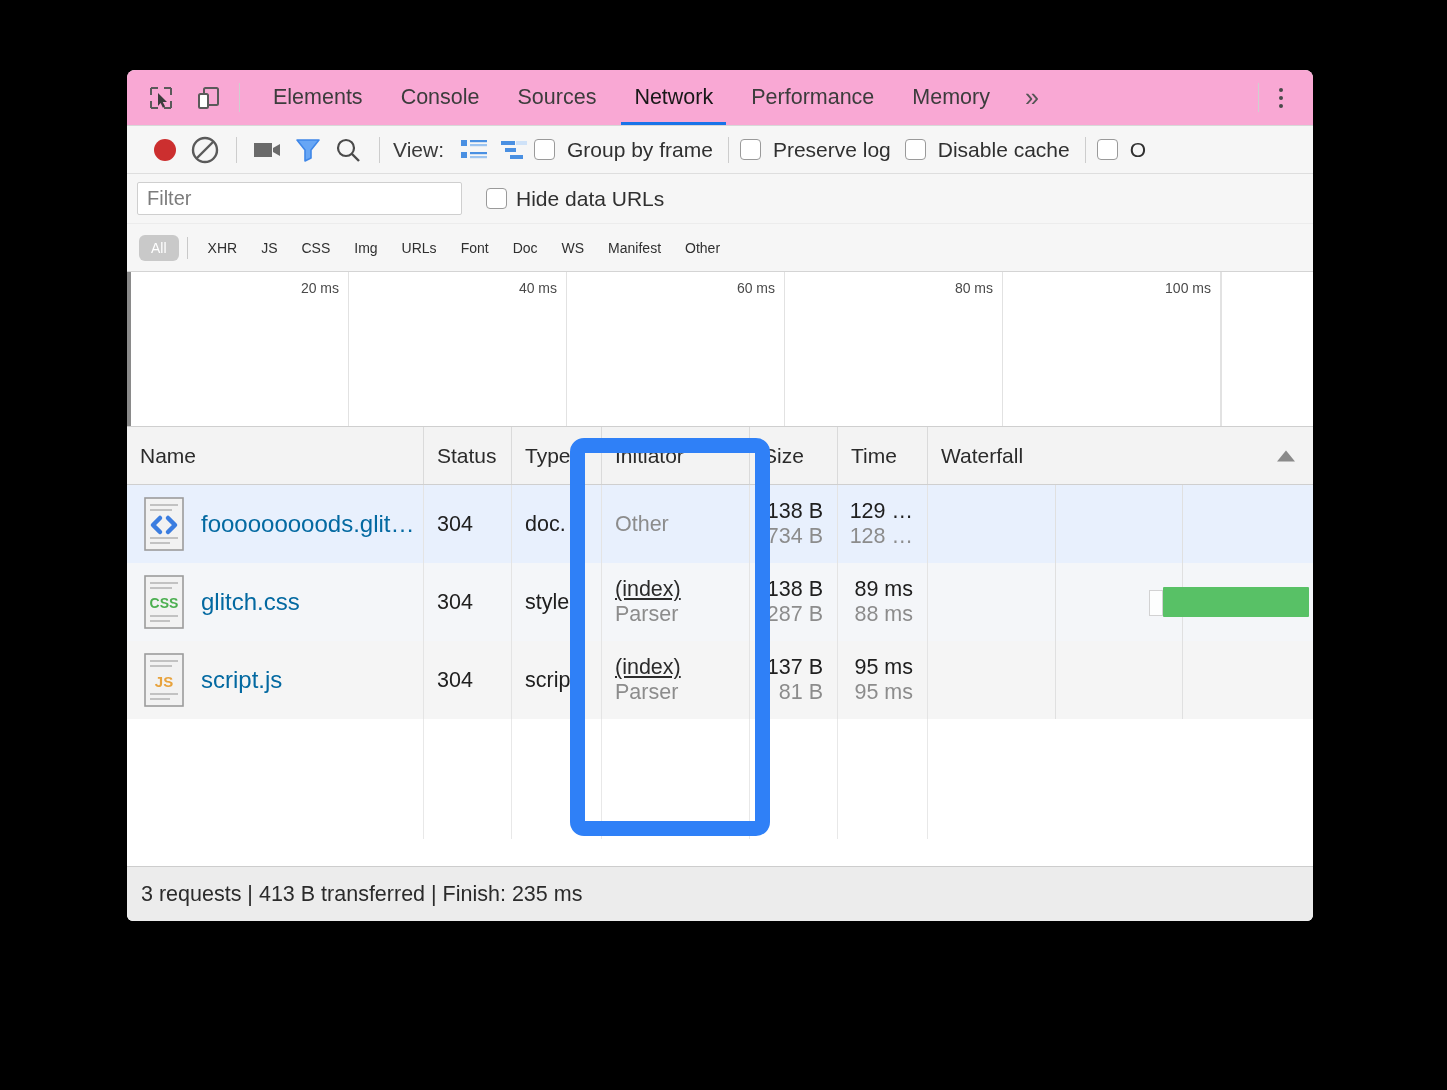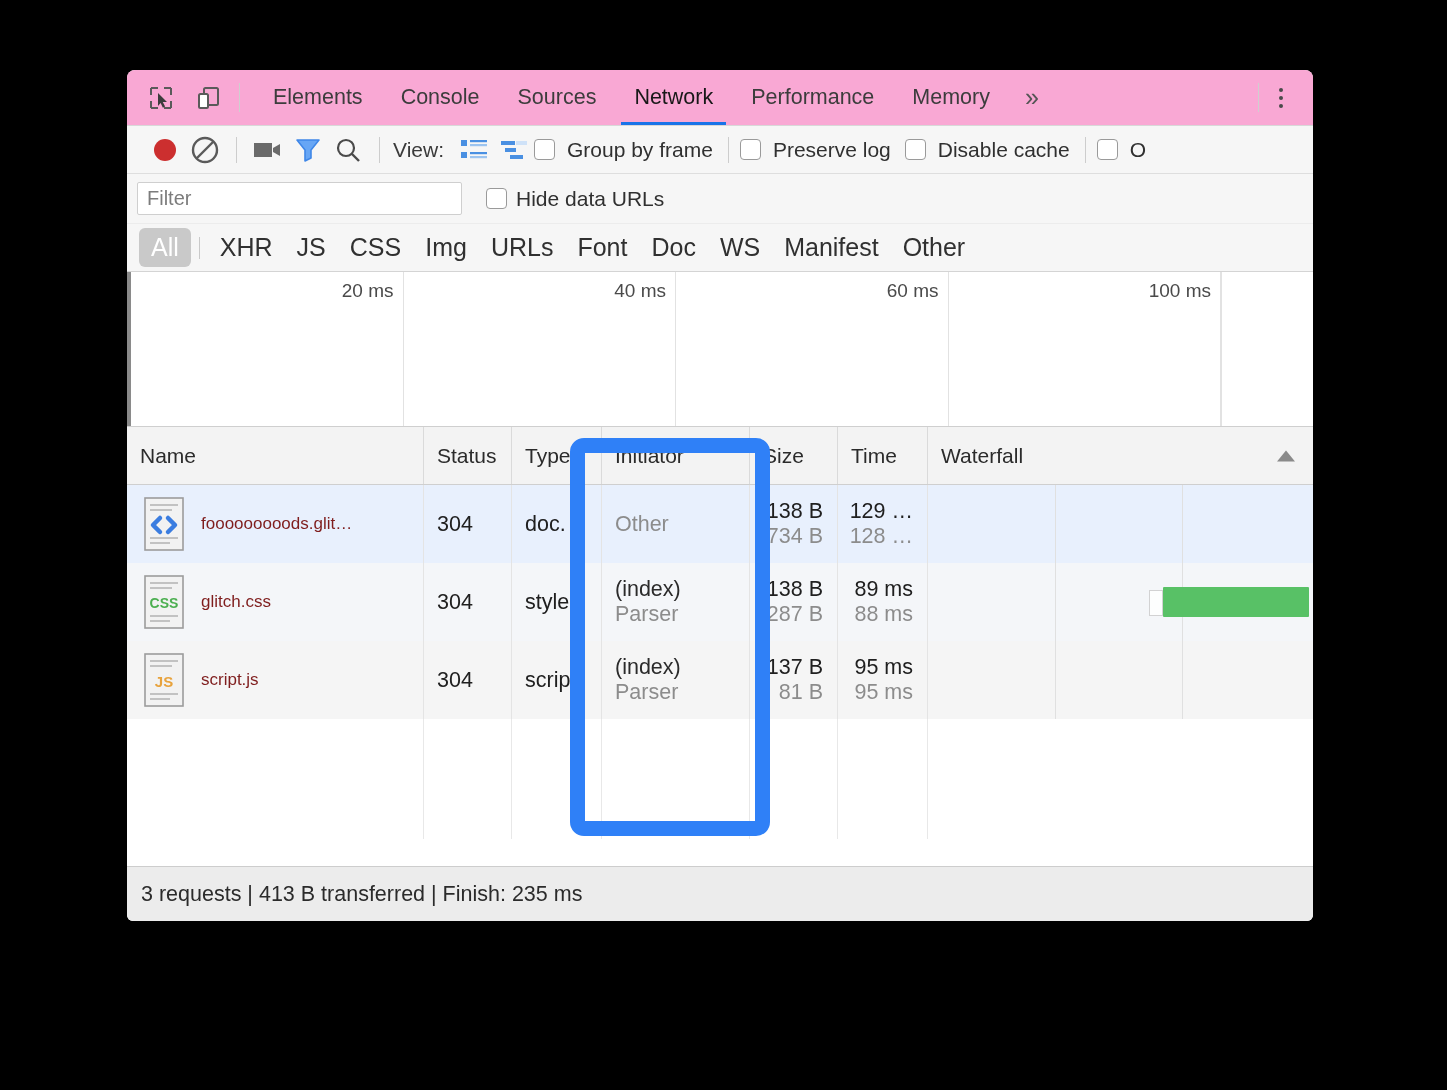--- a/index.html
+++ b/index.html
@@ -96,40 +96,40 @@
   }
   .filter-input::placeholder { color: #7c7c7c; }
   .hide-urls { margin-left: 24px; display: flex; align-items: center; gap: 9px; cursor: pointer; }
 
   
   .chiprow {
     height: 48px; background: #f6f6f6; border-bottom: 1px solid #d4d4d4;
     display: flex; align-items: center; padding: 0 10px 0 12px; gap: 0;
   }
   .chip {
-    font-size: 25px; color: #303030; padding: 5px 12px; border-radius: 6px;
+    font-size: 14px; color: #303030; padding: 5px 12px; border-radius: 6px;
     cursor: pointer; white-space: nowrap;
   }
   .chip.active { background: #c9c9c9; color: #fff; }
   .chipsep { width: 1px; height: 22px; background: #c9c9c9; margin: 0 8px; }
 
   
   .overview {
     height: 155px; background: #fff; border-bottom: 1px solid #cfcfcf;
     display: flex; position: relative;
   }
   .ov-gutter { width: 4px; background: #8a8a8a; height: 100%; flex: none; }
   .ov-cells { flex: 1; display: flex; }
   .ov-cell {
     flex: 1; border-right: 1px solid #e2e2e2; position: relative;
   }
   .ov-cell:last-child { border-right: none; }
   .ov-label {
     position: absolute; right: 9px; top: 8px;
-    font-size: 19px; color: #4a4a4a;
+    font-size: 14px; color: #4a4a4a;
   }
   .ov-tailcell { width: 92px; flex: none; border-left: 1px solid #e2e2e2; }
 
   
   .table { background: #fff; position: relative; }
   .thead {
     height: 58px; background: #f3f3f3; border-bottom: 1px solid #cfcfcf;
     display: flex; align-items: center;
   }
   .th {
@@ -149,24 +149,24 @@
   .trow.alt { background: #f4f6f9; }
   .trow.plain { background: #f5f5f5; }
   .td {
     border-right: 1px solid #e4e4e4; display: flex; flex-direction: column;
     justify-content: center; padding-left: 13px; overflow: hidden; white-space: nowrap;
   }
   .td.wf { border-right: none; flex: 1; position: relative; padding: 0; }
   .td.num { align-items: flex-end; padding-right: 14px; padding-left: 6px; }
   .cell-main { font-size: 21.5px; color: #202020; }
   .cell-sub  { font-size: 21.5px; color: #8c8c8c; }
-  .cell-link { font-size: 21.5px; color: #2b2b2b; cursor: pointer; }
+  .cell-link { font-size: 21.5px; color: #2b2b2b; text-decoration: underline; cursor: pointer; }
   .namecell { display: flex; align-items: center; gap: 13px; padding-left: 13px; border-right: 1px solid #e4e4e4; }
   .fileicon { width: 48px; height: 58px; flex: none; }
-  .nametext { font-size: 17px; color: #7f1d1d; overflow: hidden; text-overflow: ellipsis; white-space: nowrap; }
+  .nametext { font-size: 24px; color: #0369a1; overflow: hidden; text-overflow: ellipsis; white-space: nowrap; }
 
   
   .wf-grid { position: absolute; inset: 0; pointer-events: none; }
   .wf-line { position: absolute; top: 0; bottom: 0; width: 1px; background: #e0e0e0; }
   .wf-bar {
     position: absolute; top: 50%; transform: translateY(-50%);
     height: 30px; background: #58c166; border-radius: 1px;
   }
   .wf-bar::before {
     content: ""; position: absolute; left: -14px; top: 3px;
@@ -348,20 +348,23 @@
       <div class="ov-gutter"></div>
       <div class="ov-cells">
         <div class="ov-cell">
           <span class="ov-label">20 ms</span>
         </div>
         <div class="ov-cell">
           <span class="ov-label">40 ms</span>
         </div>
         <div class="ov-cell">
           <span class="ov-label">60 ms</span>
+        </div>
+        <div class="ov-cell">
+          <span class="ov-label">80 ms</span>
         </div>
         <div class="ov-cell">
           <span class="ov-label">100 ms</span>
         </div>
         <div class="ov-tailcell"></div>
       </div>
     </div>
 
     <div class="table">
 

